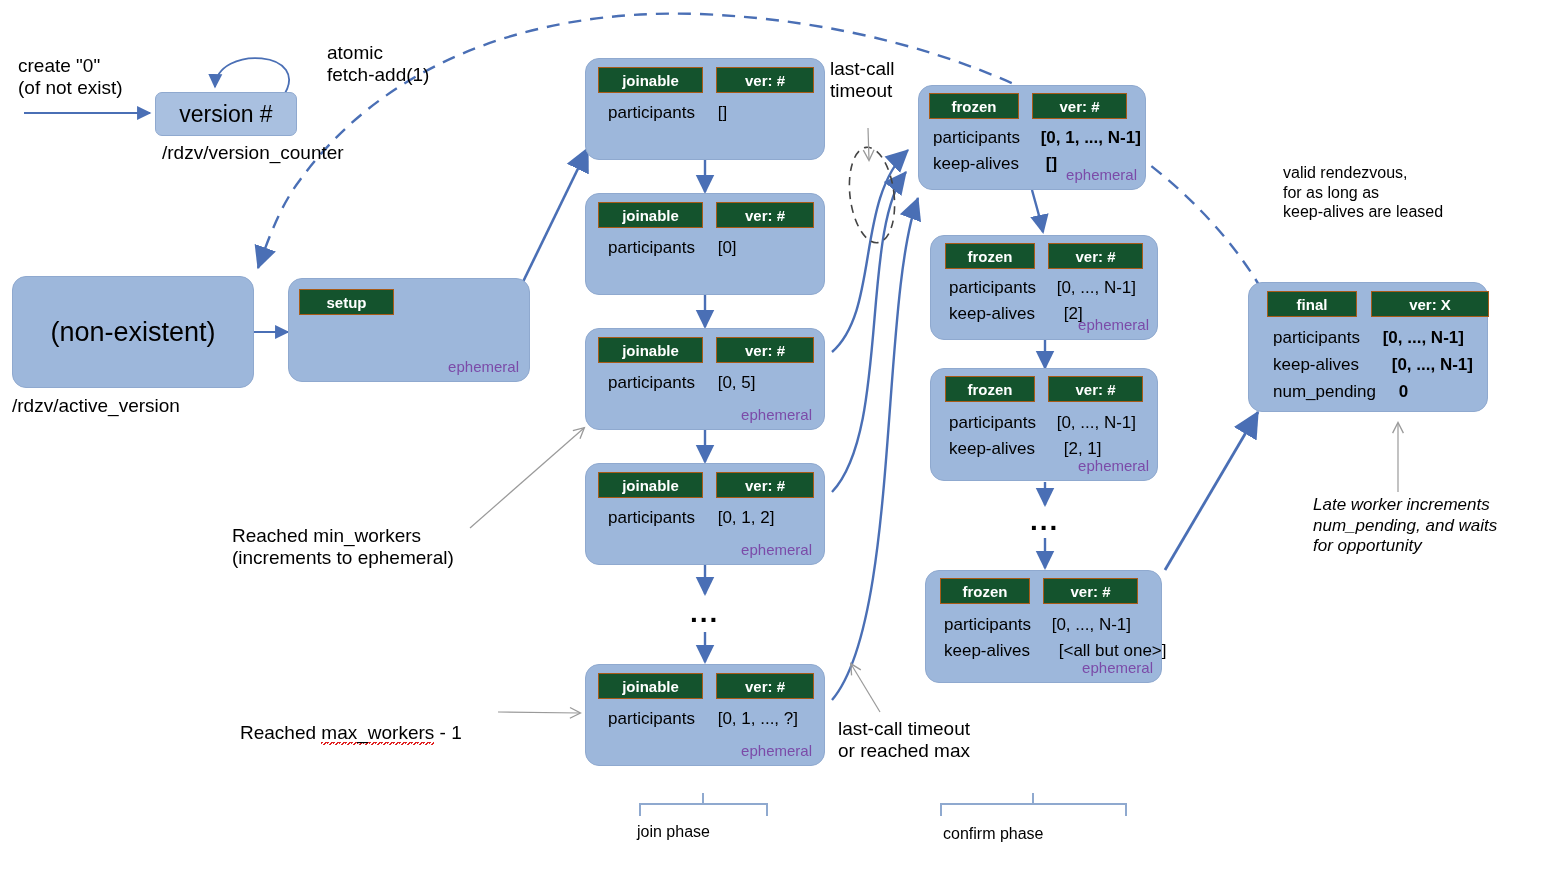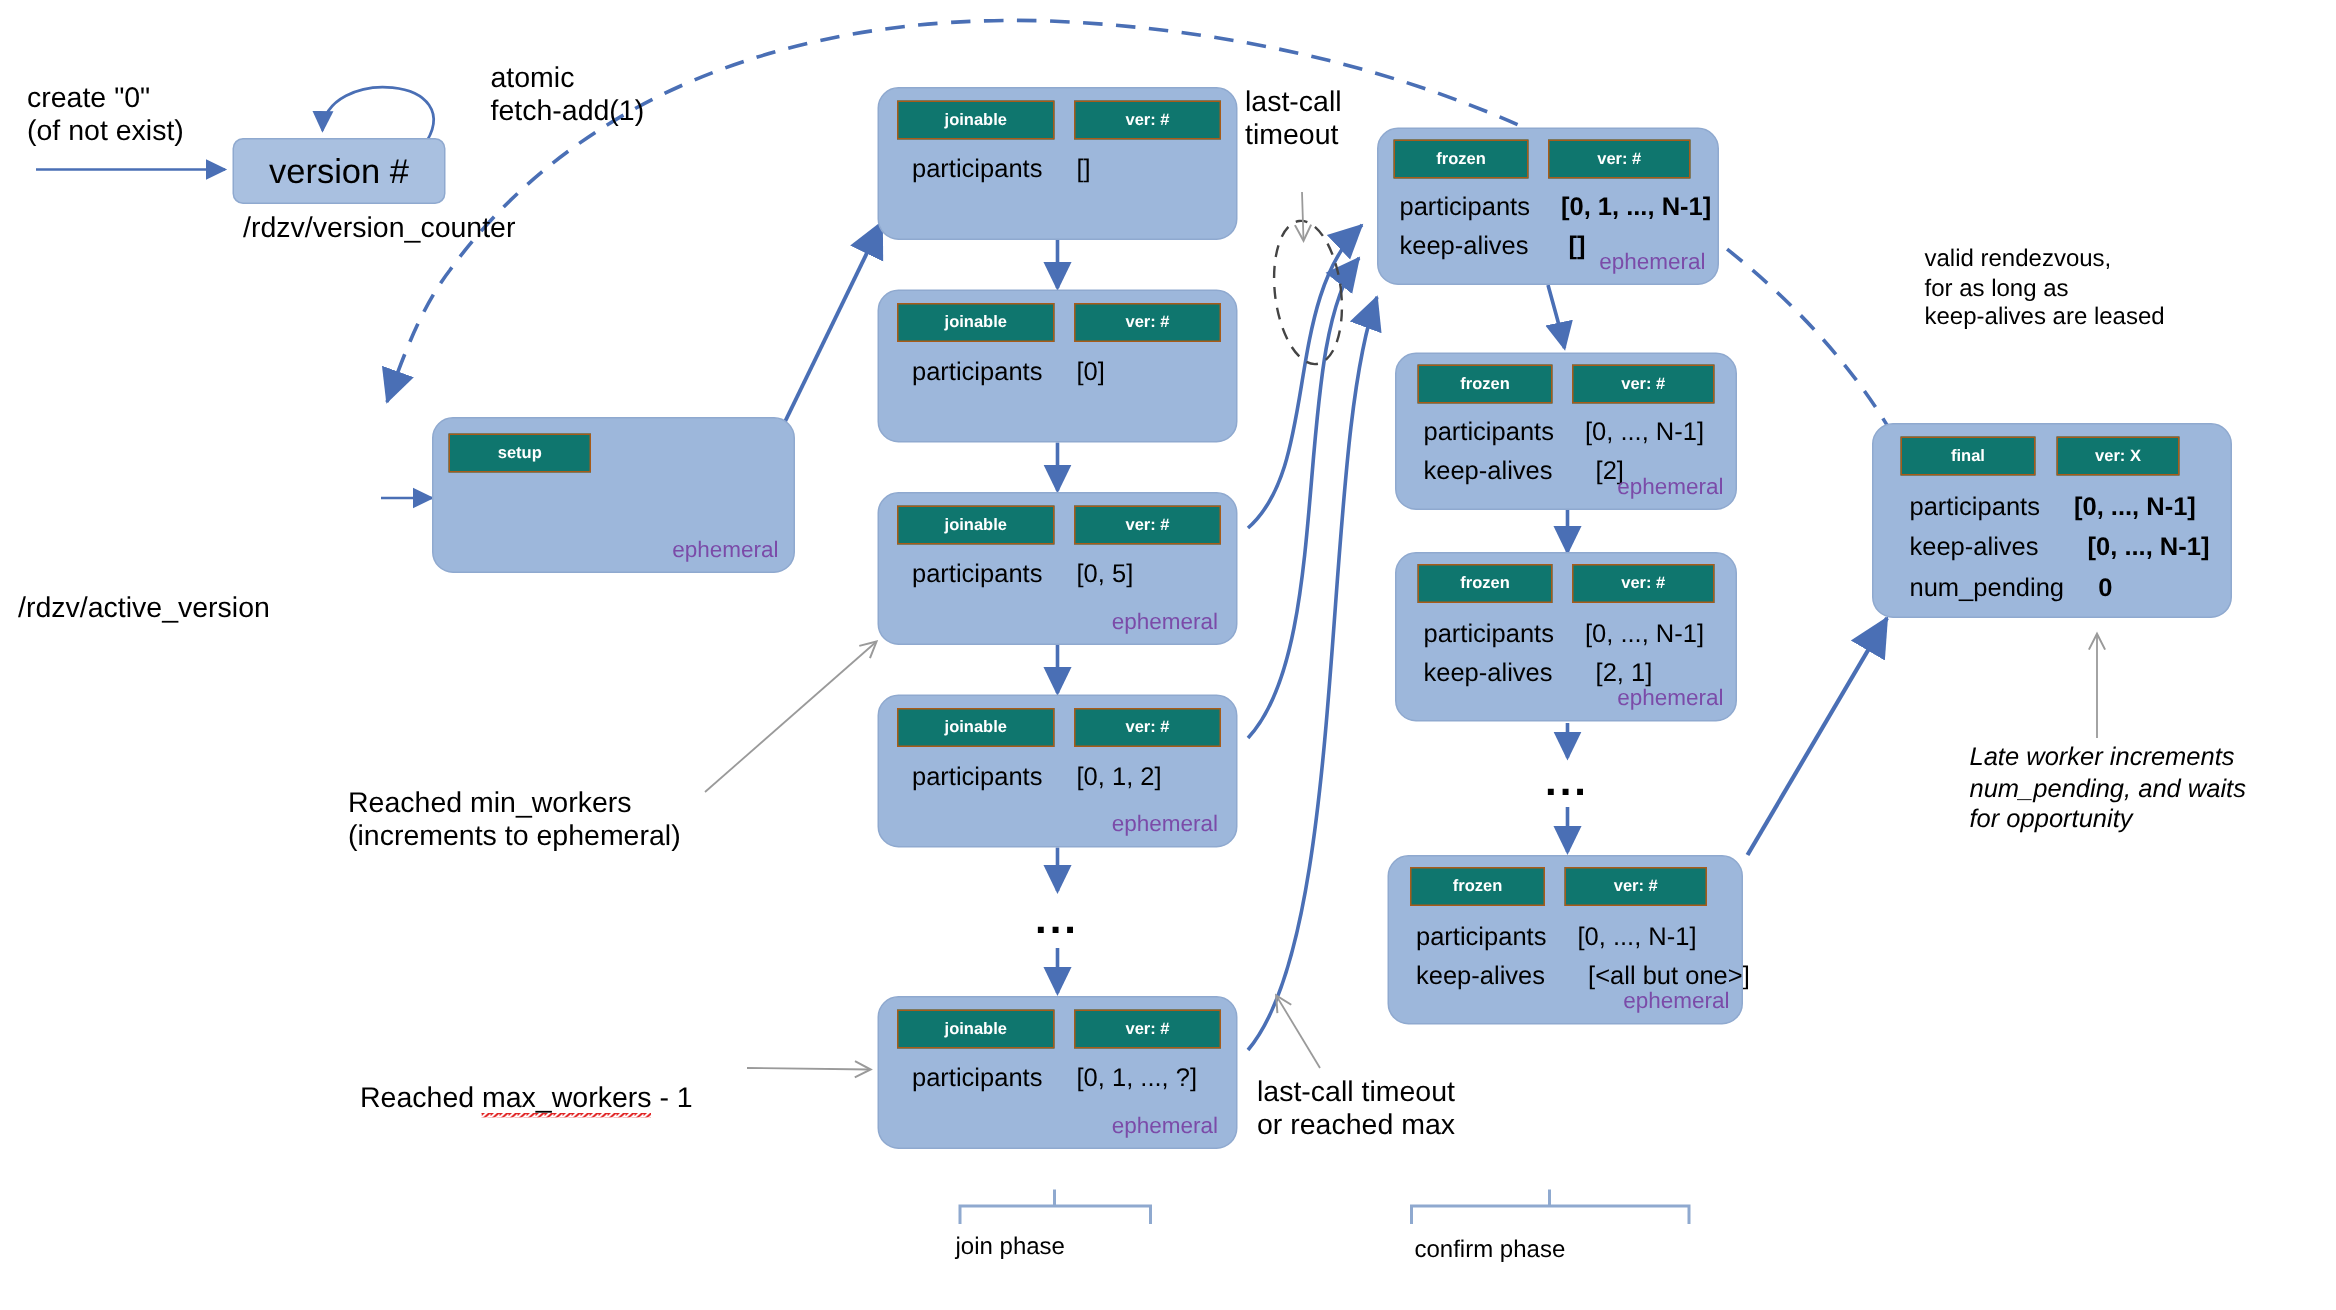--- a/index.html
+++ b/index.html
@@ -11,22 +11,22 @@
   
   .box{position:absolute;background:#9DB7DB;border:1px solid #8FA9CF;border-radius:14px;
        box-sizing:border-box;}
   .box.plain{display:flex;align-items:center;justify-content:center;}
   .plainlabel{font-size:27px;color:#000;white-space:nowrap;}
   .smallbox{position:absolute;background:#A9C0E0;border:1px solid #8FA9CF;border-radius:7px;
             display:flex;align-items:center;justify-content:center;}
   .smallbox .plainlabel{font-size:23px;}
 
   
-  .badge{position:absolute;background:#0f766e;border:1px solid #A85B18;color:#fff;
-         font-weight:bold;font-size:11px;display:flex;align-items:center;justify-content:center;
+  .badge{position:absolute;background:#14532d;border:1px solid #A85B18;color:#fff;
+         font-weight:bold;font-size:15px;display:flex;align-items:center;justify-content:center;
          box-sizing:border-box;}
 
   
   .kv{position:absolute;font-size:17px;color:#000;white-space:nowrap;}
   .kv .k{display:inline-block;}
   .kv .v{display:inline-block;}
   .kv.bold .v{font-weight:bold;}
   .eph{position:absolute;font-size:15px;color:#7B4BA8;white-space:nowrap;}
 
   
@@ -139,20 +139,23 @@
 
   <div class="smallbox" style="left:155px;top:92px;width:140px;height:42px;">
     <span class="plainlabel">version #</span>
   </div>
 
   <div class="note" style="left:327px;top:42px;">atomic
 fetch-add(1)</div>
 
   <div class="note path" style="left:162px;top:142px;">/rdzv/version_counter</div>
 
+  <div class="box plain" style="left:12px;top:276px;width:242px;height:112px;">
+    <span class="plainlabel">(non-existent)</span>
+  </div>
   <div class="note path" style="left:12px;top:395px;">/rdzv/active_version</div>
 
   <div class="box" style="left:288px;top:278px;width:242px;height:104px;">
     <div class="badge" style="left:10px;top:10px;width:95px;height:26px;">setup</div>
     <div class="eph" style="right:10px;bottom:6px;">ephemeral</div>
   </div>
 
   <div class="box" style="left:585px;top:58px;width:240px;height:102px;">
     <div class="badge" style="left:12px;top:8px;width:105px;height:26px;">joinable</div>
     <div class="badge" style="left:130px;top:8px;width:98px;height:26px;">ver: #</div>
@@ -256,21 +259,21 @@
     </div>
     <div class="kv" style="left:18px;top:70px;">
       <span class="k">keep-alives</span>
       <span class="v" style="margin-left:24px;">[&lt;all but one&gt;]</span>
     </div>
     <div class="eph" style="right:8px;bottom:6px;">ephemeral</div>
   </div>
 
   <div class="box" style="left:1248px;top:282px;width:240px;height:130px;">
     <div class="badge" style="left:18px;top:8px;width:90px;height:26px;">final</div>
-    <div class="badge" style="left:122px;top:8px;width:82px;height:26px;">ver: X</div>
+    <div class="badge" style="left:122px;top:8px;width:118px;height:26px;">ver: X</div>
     <div class="kv bold" style="left:24px;top:45px;">
       <span class="k">participants</span>
       <span class="v" style="margin-left:18px;">[0, ..., N-1]</span>
     </div>
     <div class="kv bold" style="left:24px;top:72px;">
       <span class="k">keep-alives</span>
       <span class="v" style="margin-left:28px;">[0, ..., N-1]</span>
     </div>
     <div class="kv bold" style="left:24px;top:99px;">
       <span class="k">num_pending</span>

